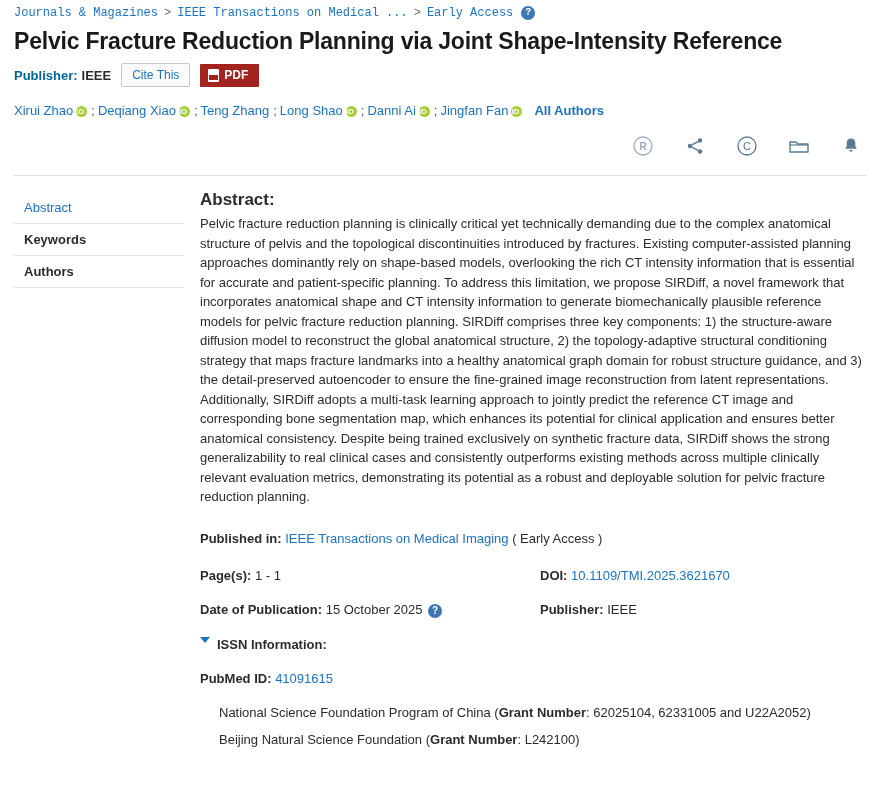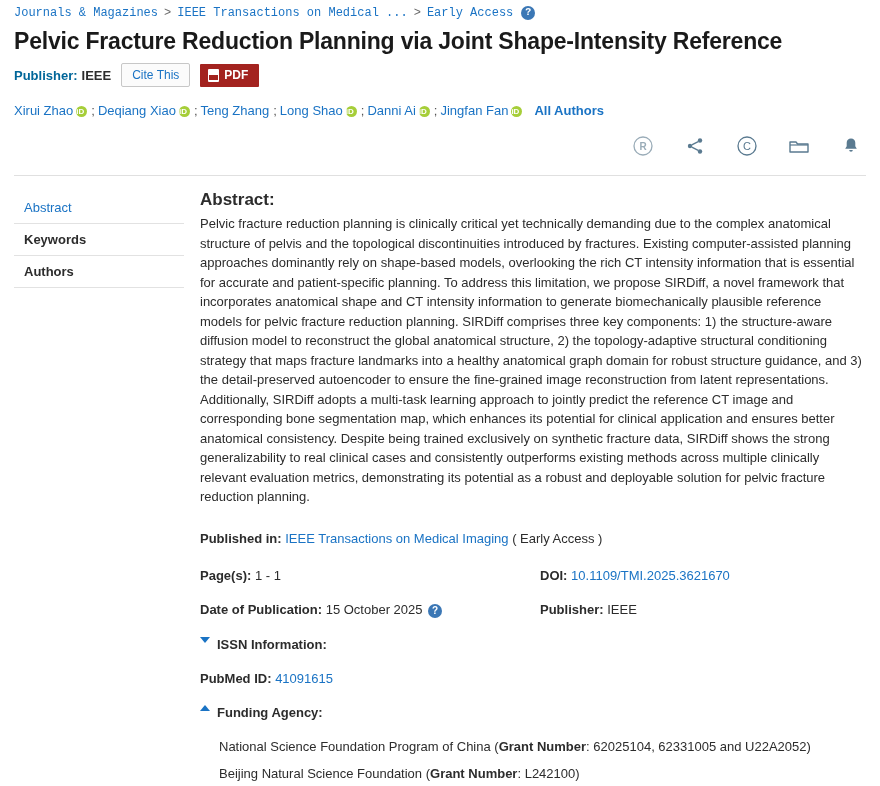--- a/index.html
+++ b/index.html
@@ -388,24 +388,20 @@
     <div class="expander">
       <span class="chev chev-down"></span>
       <span>ISSN Information:</span>
     </div>
 
     <div class="meta-line" style="font-size:13px;">
       <span class="lbl">PubMed ID:</span>
       <a href="#">41091615</a>
     </div>
 
-    <div class="expander">
-      <span class="chev chev-up"></span>
-      <span>Funding Agency:</span>
-    </div>
 
     <div class="funding-item">
       <span>National Science Foundation Program of China (</span><span class="lbl">Grant Number</span><span>: 62025104, 62331005 and U22A2052)</span>
     </div>
     <div class="funding-item">
       <span>Beijing Natural Science Foundation (</span><span class="lbl">Grant Number</span><span>: L242100)</span>
     </div>
   </div>
 </div>
 

